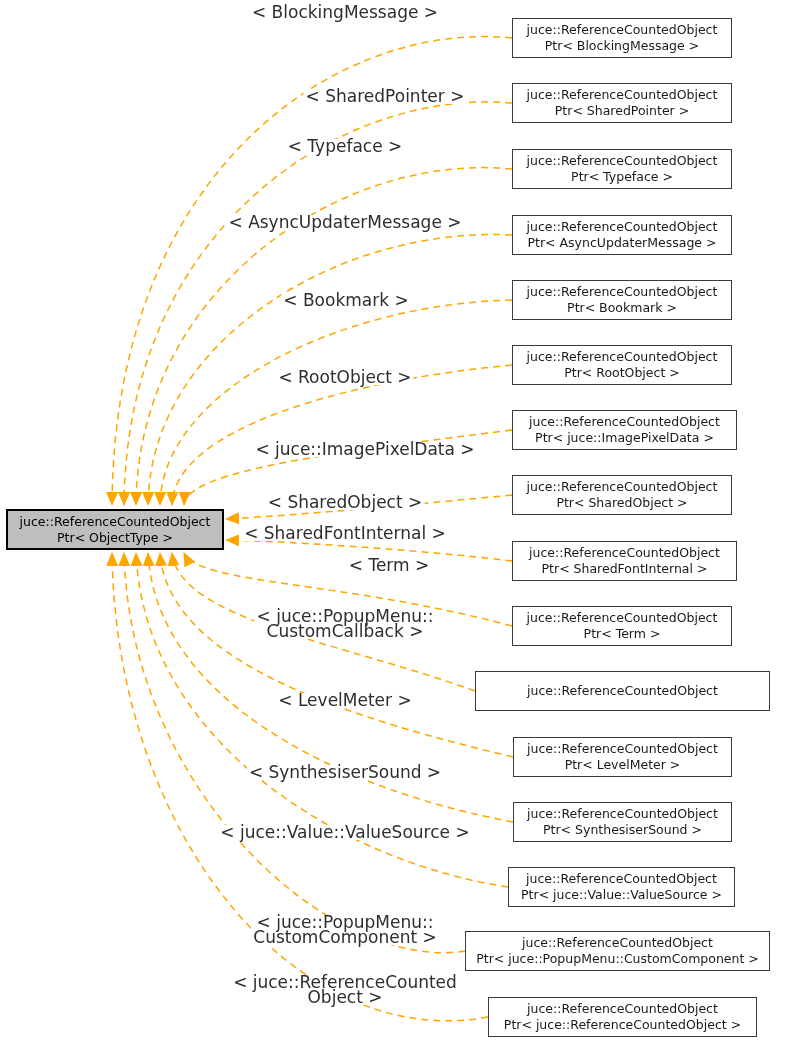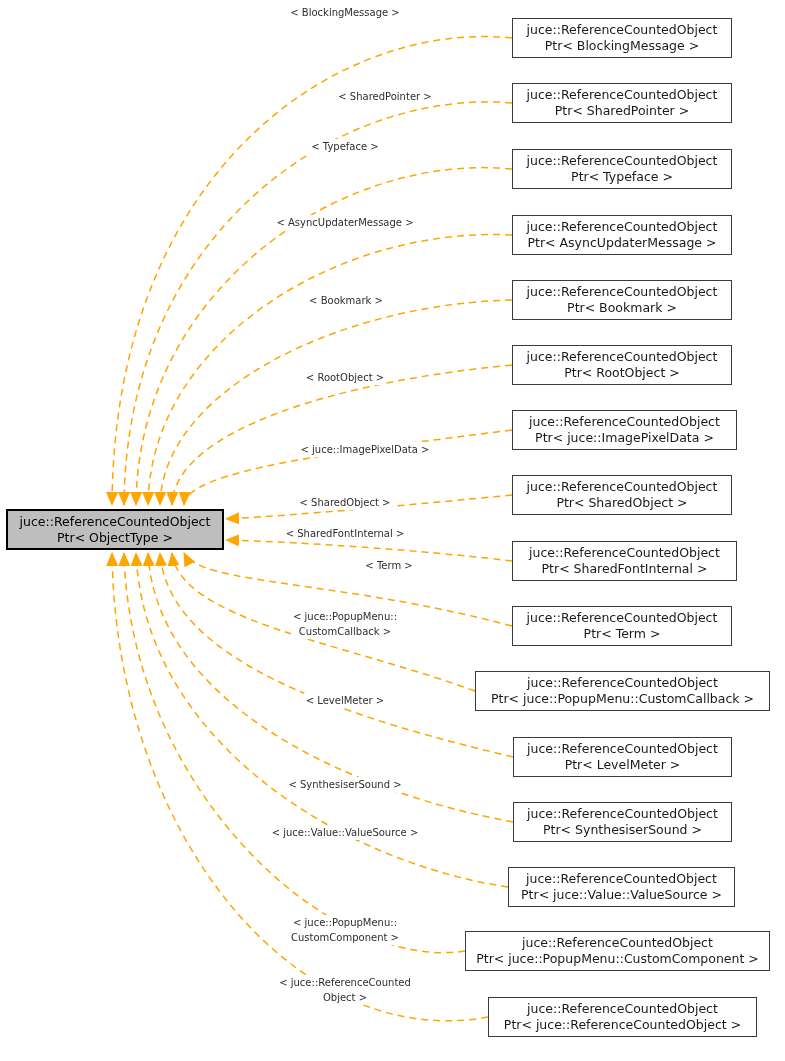--- a/index.html
+++ b/index.html
@@ -15,21 +15,21 @@
     position: absolute;
     left: 0; top: 0;
     width: 785px; height: 1061px;
     z-index: 0;
   }
   .edge-label {
     position: absolute;
     z-index: 1;
     transform: translateX(-50%);
     text-align: center;
-    font-size: 10px;
+    font-size: 17px;
     line-height: 15px;
     color: #2e2e2e;
     background: #ffffff;
     padding: 0 2px;
     white-space: nowrap;
   }
   .node-box {
     position: absolute;
     z-index: 2;
     box-sizing: border-box;
@@ -126,21 +126,21 @@
       <div class="edge-label" style="left: 345px; top: 557.5px; margin-left: 44px;">
         <div>&lt; Term &gt;</div>
       </div>
       <div class="edge-label" style="left: 345px; top: 609px;">
         <div>&lt; juce::PopupMenu::</div>
         <div>CustomCallback &gt;</div>
       </div>
       <div class="edge-label" style="left: 345px; top: 692.5px;">
         <div>&lt; LevelMeter &gt;</div>
       </div>
-      <div class="edge-label" style="left: 345px; top: 764.5px; margin-top: 12px;">
+      <div class="edge-label" style="left: 345px; top: 764.5px;">
         <div>&lt; SynthesiserSound &gt;</div>
       </div>
       <div class="edge-label" style="left: 345px; top: 825px;">
         <div>&lt; juce::Value::ValueSource &gt;</div>
       </div>
       <div class="edge-label" style="left: 345px; top: 915px;">
         <div>&lt; juce::PopupMenu::</div>
         <div>CustomComponent &gt;</div>
       </div>
       <div class="edge-label" style="left: 345px; top: 975px;">
@@ -185,21 +185,20 @@
       <div class="node-box" style="left: 512px; top: 541px; width: 225px; height: 40px; background: rgb(255, 255, 255); border-color: rgb(58, 58, 58);">
         <span>juce::ReferenceCountedObject</span>
         <span>Ptr&lt; SharedFontInternal &gt;</span>
       </div>
       <div class="node-box" style="left: 512px; top: 606px; width: 220px; height: 40px; background: rgb(255, 255, 255); border-color: rgb(58, 58, 58);">
         <span>juce::ReferenceCountedObject</span>
         <span>Ptr&lt; Term &gt;</span>
       </div>
       <div class="node-box" style="left: 475px; top: 671px; width: 295px; height: 40px; background: rgb(255, 255, 255); border-color: rgb(58, 58, 58);">
         <span>juce::ReferenceCountedObject</span>
-        <span>Ptr&lt; juce::PopupMenu::CustomCallback &gt;</span>
       </div>
       <div class="node-box" style="left: 513px; top: 737px; width: 219px; height: 40px; background: rgb(255, 255, 255); border-color: rgb(58, 58, 58);">
         <span>juce::ReferenceCountedObject</span>
         <span>Ptr&lt; LevelMeter &gt;</span>
       </div>
       <div class="node-box" style="left: 513px; top: 802px; width: 219px; height: 40px; background: rgb(255, 255, 255); border-color: rgb(58, 58, 58);">
         <span>juce::ReferenceCountedObject</span>
         <span>Ptr&lt; SynthesiserSound &gt;</span>
       </div>
       <div class="node-box" style="left: 508px; top: 867px; width: 227px; height: 40px; background: rgb(255, 255, 255); border-color: rgb(58, 58, 58);">

